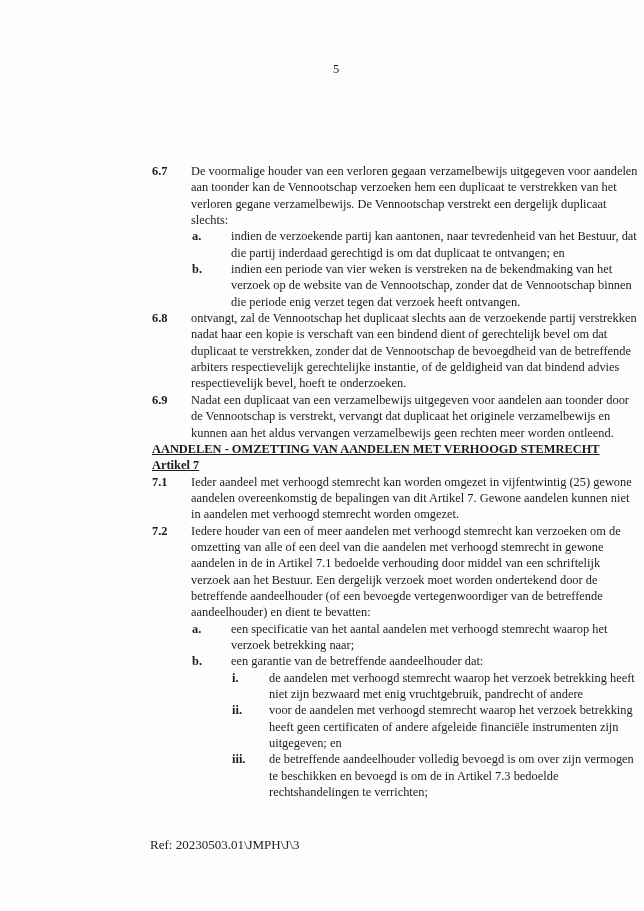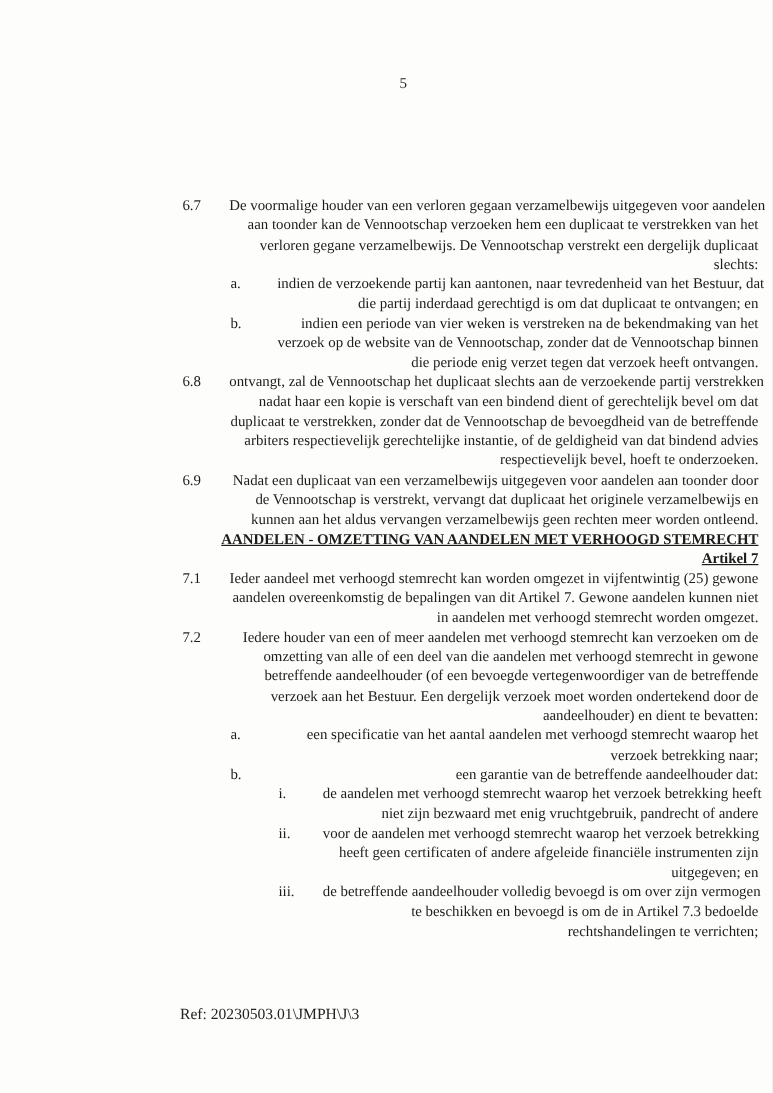--- a/index.html
+++ b/index.html
@@ -25,30 +25,30 @@
     left: 152px;
     top: 163px;
     width: 480px;
     font-size: 12.4px;
     line-height: 16.35px;
   }
   .item { position: relative; }
   .item .marker {
     position: absolute;
     top: 0;
-    font-weight: normal;
+    font-weight: bold;
   }
   .item.l1 { padding-left: 39px; }
   .item.l1 .marker { left: 0; }
   .item.l2 { padding-left: 79px; }
   .item.l2 .marker { left: 40px; }
   .item.l3 { padding-left: 117px; }
   .item.l3 .marker { left: 80px; }
   .heading { font-weight: bold; text-decoration: underline; }
-  .line { white-space: nowrap; text-align: right; }
+  .line { white-space: nowrap; }
   .footer {
     position: absolute;
     left: 150px;
     top: 837px;
     font-size: 13px;
     color: #222;
   }
 </style>
 </head>
 <body>
@@ -98,22 +98,23 @@
       <div class="item l1">
         <span class="marker">7.1</span>
         <div class="line">Ieder aandeel met verhoogd stemrecht kan worden omgezet in vijfentwintig (25) gewone</div>
         <div class="line">aandelen overeenkomstig de bepalingen van dit Artikel 7. Gewone aandelen kunnen niet</div>
         <div class="line">in aandelen met verhoogd stemrecht worden omgezet.</div>
       </div>
       <div class="item l1">
         <span class="marker">7.2</span>
         <div class="line">Iedere houder van een of meer aandelen met verhoogd stemrecht kan verzoeken om de</div>
         <div class="line">omzetting van alle of een deel van die aandelen met verhoogd stemrecht in gewone</div>
+        <div class="line">aandelen in de in Artikel 7.1 bedoelde verhouding door middel van een schriftelijk</div>
+        <div class="line">verzoek aan het Bestuur. Een dergelijk verzoek moet worden ondertekend door de</div>
         <div class="line">betreffende aandeelhouder (of een bevoegde vertegenwoordiger van de betreffende</div>
-        <div class="line">verzoek aan het Bestuur. Een dergelijk verzoek moet worden ondertekend door de</div>
         <div class="line">aandeelhouder) en dient te bevatten:</div>
       </div>
       <div class="item l2">
         <span class="marker">a.</span>
         <div class="line">een specificatie van het aantal aandelen met verhoogd stemrecht waarop het</div>
         <div class="line">verzoek betrekking naar;</div>
       </div>
       <div class="item l2">
         <span class="marker">b.</span>
         <div class="line">een garantie van de betreffende aandeelhouder dat:</div>

